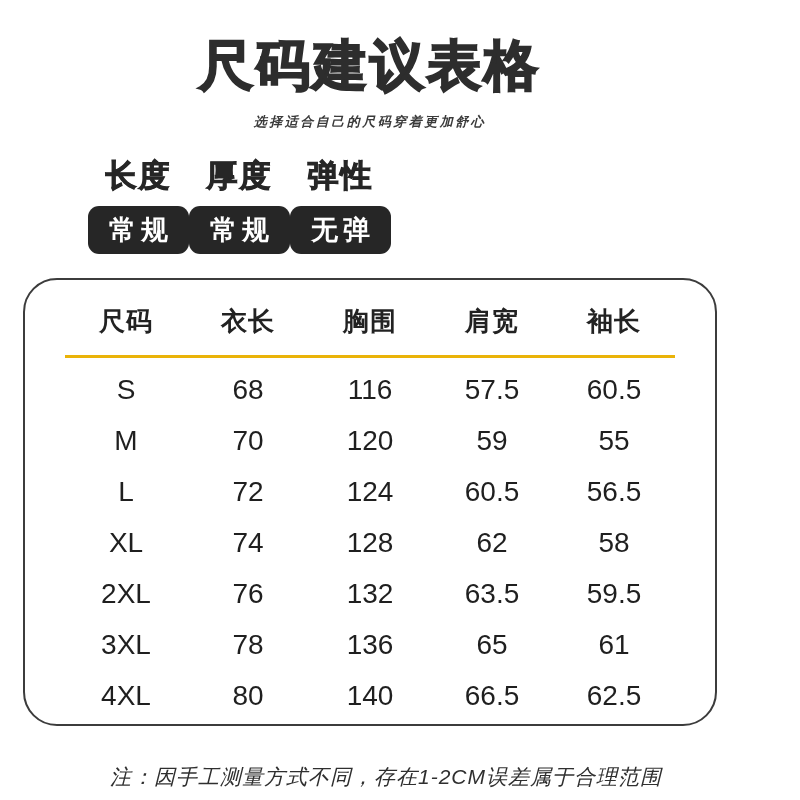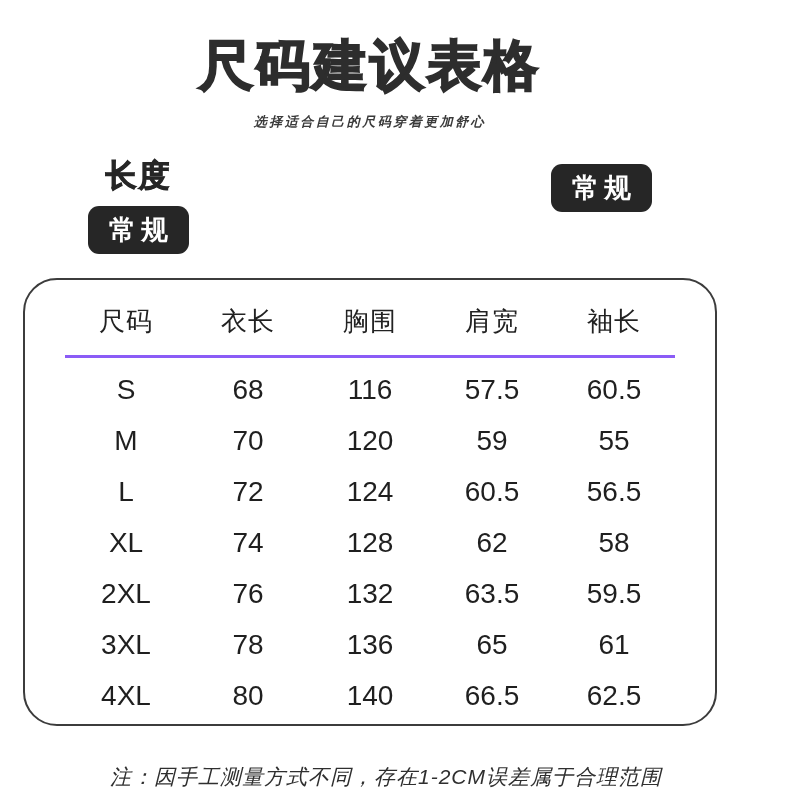--- a/index.html
+++ b/index.html
@@ -32,21 +32,21 @@
     text-align: center;
     font-size: 13px;
     font-weight: 700;
     font-style: italic;
     letter-spacing: 2.5px;
     color: #3a3a3a;
   }
   
   .attrs {
     display: flex;
-    justify-content: space-between;
+    justify-content: flex-start;
     padding: 0 88px;
     margin-top: 24px;
   }
   .attr {
     display: flex;
     flex-direction: column;
     align-items: center;
   }
   .attr-label {
     font-size: 31px;
@@ -81,24 +81,24 @@
     background: #ffffff;
   }
   table.size-table {
     width: 100%;
     border-collapse: collapse;
     table-layout: fixed;
     text-align: center;
   }
   table.size-table thead th {
     font-size: 26px;
-    font-weight: 400;
+    font-weight: 700;
     color: #222222;
     padding: 24px 0 16px 0;
-    border-bottom: 3px solid #8b5cf6;
+    border-bottom: 3px solid #eab308;
     letter-spacing: 1px;
     margin-top: 20px;
   }
   table.size-table tbody td {
     font-size: 28px;
     font-weight: 400;
     color: #1f1f1f;
     height: 51px;
     padding: 0;
     line-height: 51px;
@@ -126,21 +126,26 @@
   <h1 class="page-title">尺码建议表格</h1>
 
   <p class="page-subtitle">选择适合自己的尺码穿着更加舒心</p>
 
   <div class="attrs" id="attrs">
       <div class="attr">
         <div class="attr-label">长度</div>
         <div class="attr-chip">常规</div>
       </div>
       <div class="attr">
+        <div class="attr-label">厚度</div>
         <div class="attr-chip">常规</div>
+      </div>
+      <div class="attr">
+        <div class="attr-label">弹性</div>
+        <div class="attr-chip">无弹</div>
       </div>
     </div>
 
   <div class="table-card">
     <table class="size-table">
       <thead>
         <tr id="thead-row">
             <th>尺码</th>
             <th>衣长</th>
             <th>胸围</th>

